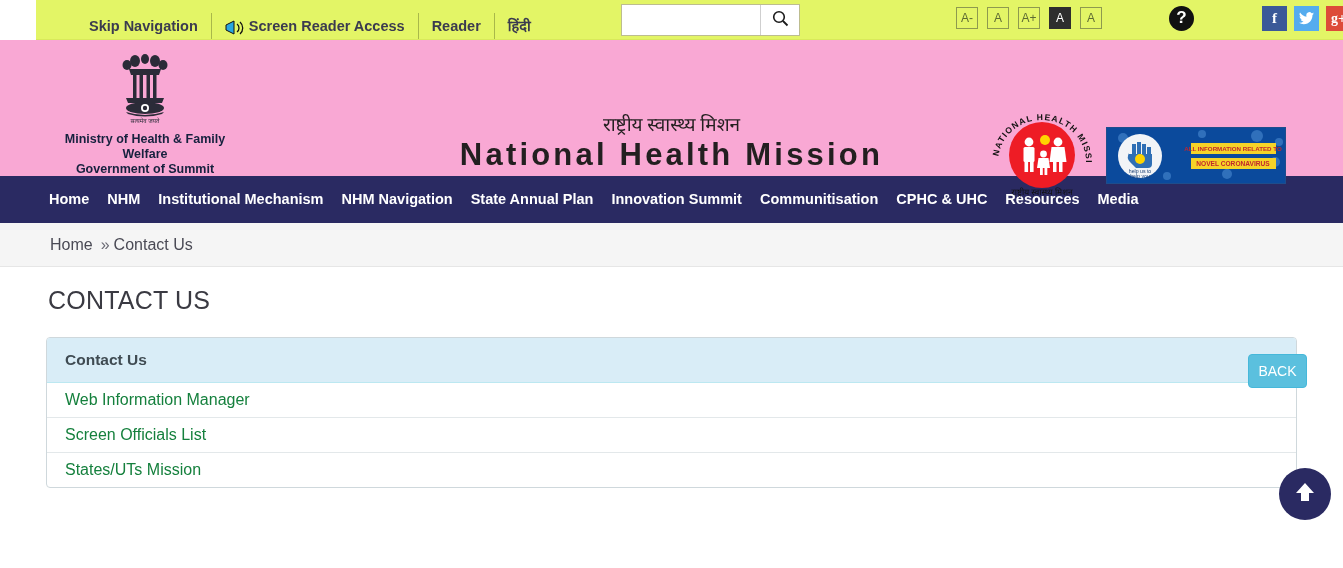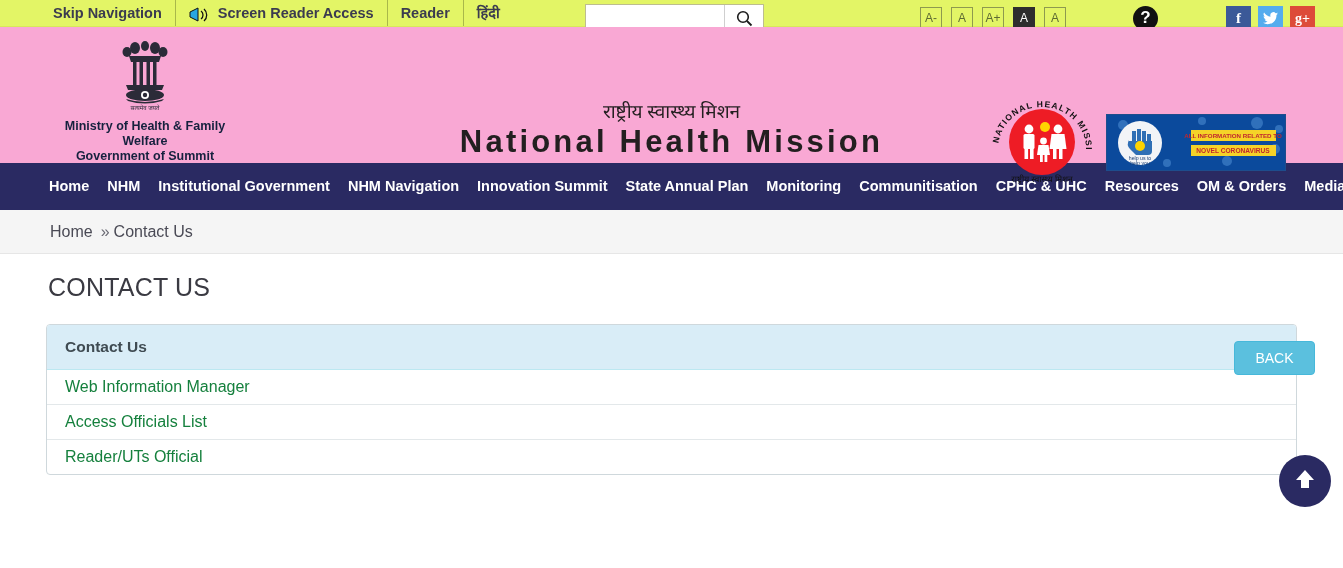--- a/index.html
+++ b/index.html
@@ -6,26 +6,27 @@
   html, body {
     margin: 0; padding: 0;
     width: 1343px; height: 568px;
     overflow: hidden;
     background: #ffffff;
     font-family: "Liberation Sans", sans-serif;
   }
 
   
   .topbar {
-    height: 27px;
+    height: 40px;
     background: #e3f566;
     display: flex;
     align-items: flex-end;
     position: relative;
     border-bottom: 1px solid #d8e95a;
+    margin-left: 36px;
   }
   .topbar-left {
     display: flex;
     align-items: center;
     margin-left: 40px;
     height: 26px;
   }
   .topbar-left a {
     color: #3b3b4f;
     font-size: 14.5px;
@@ -33,21 +34,21 @@
     text-decoration: none;
     padding: 0 13px;
     line-height: 26px;
     white-space: nowrap;
   }
   .topbar-left .divider {
     width: 1px;
     height: 26px;
     background: #a9b84a;
   }
-  .sr-link { display: flex; align-items: center; gap: 5px; }
+  .sr-link { display: flex; align-items: center; }
   .sr-icon { display: inline-block; width: 24px; height: 16px; position: relative; }
 
   .search-wrap {
     position: absolute;
     left: 585px;
     top: 4px;
     display: flex;
     height: 32px;
     background: #fff;
     border: 1px solid #bdbd8f;
@@ -180,22 +181,22 @@
 
   
   .content { position: relative; padding: 0 46px; }
   .page-title {
     font-size: 25px; color: #3a3a42;
     font-weight: normal;
     margin: 19px 0 0 2px;
     letter-spacing: 0.2px;
   }
   .back-btn {
-    position: absolute; right: 28px; top: 68px;
-    width: 81px; height: 34px;
+    position: absolute; right: 36px; top: 68px;
+    width: 59px; height: 34px;
     background: #5bc0de;
     border: 1px solid #46b8da;
     border-radius: 4px;
     color: #fff; font-size: 14px;
     cursor: pointer;
     font-family: "Liberation Sans", sans-serif;
   }
 
   .panel {
     margin-top: 22px;
@@ -377,48 +378,46 @@
       <text x="126" y="23.3" font-size="6.2" fill="#c1272d" text-anchor="middle" font-weight="bold" font-family="'Liberation Sans',sans-serif">ALL INFORMATION RELATED TO</text>
       <rect x="84" y="30" width="85" height="11" fill="#f5d328"></rect>
       <text x="126" y="38.3" font-size="6.6" fill="#c1272d" text-anchor="middle" font-weight="bold" font-family="'Liberation Sans',sans-serif">NOVEL CORONAVIRUS</text>
     </svg>
   </div>
 </div>
 
 <nav class="navbar">
   <a href="#">Home</a>
   <a href="#">NHM</a>
-  <a href="#">Institutional Government</a>
+  <a href="#">Institutional Mechanism</a>
   <a href="#">NHM Navigation</a>
+  <a href="#">State Annual Plan</a>
   <a href="#">Innovation Summit</a>
-  <a href="#">State Annual Plan</a>
-  <a href="#">Monitoring</a>
   <a href="#">Communitisation</a>
   <a href="#">CPHC &amp; UHC</a>
   <a href="#">Resources</a>
-  <a href="#">OM &amp; Orders</a>
   <a href="#">Media</a>
 
 </nav>
 
 <div class="breadcrumb">
   <a href="#">Home</a>
   <span class="sep">»</span>
   <span>Contact Us</span>
 </div>
 
 <div class="content">
   <h1 class="page-title">CONTACT US</h1>
   <button class="back-btn">BACK</button>
 
   <div class="panel">
     <div class="panel-head">Contact Us</div>
     <div class="panel-item">Web Information Manager</div>
-    <div class="panel-item">Access Officials List</div>
-    <div class="panel-item">Reader/UTs Official</div>
+    <div class="panel-item">Screen Officials List</div>
+    <div class="panel-item">States/UTs Mission</div>
   </div>
 
   <div class="scroll-top">
     <span>
       <svg width="26" height="26" viewBox="0 0 26 26">
         <path d="M13 4 L22 14 L17 14 L17 22 L9 22 L9 14 L4 14 Z" fill="#ffffff"></path>
       </svg>
     </span>
   </div>
 </div>

